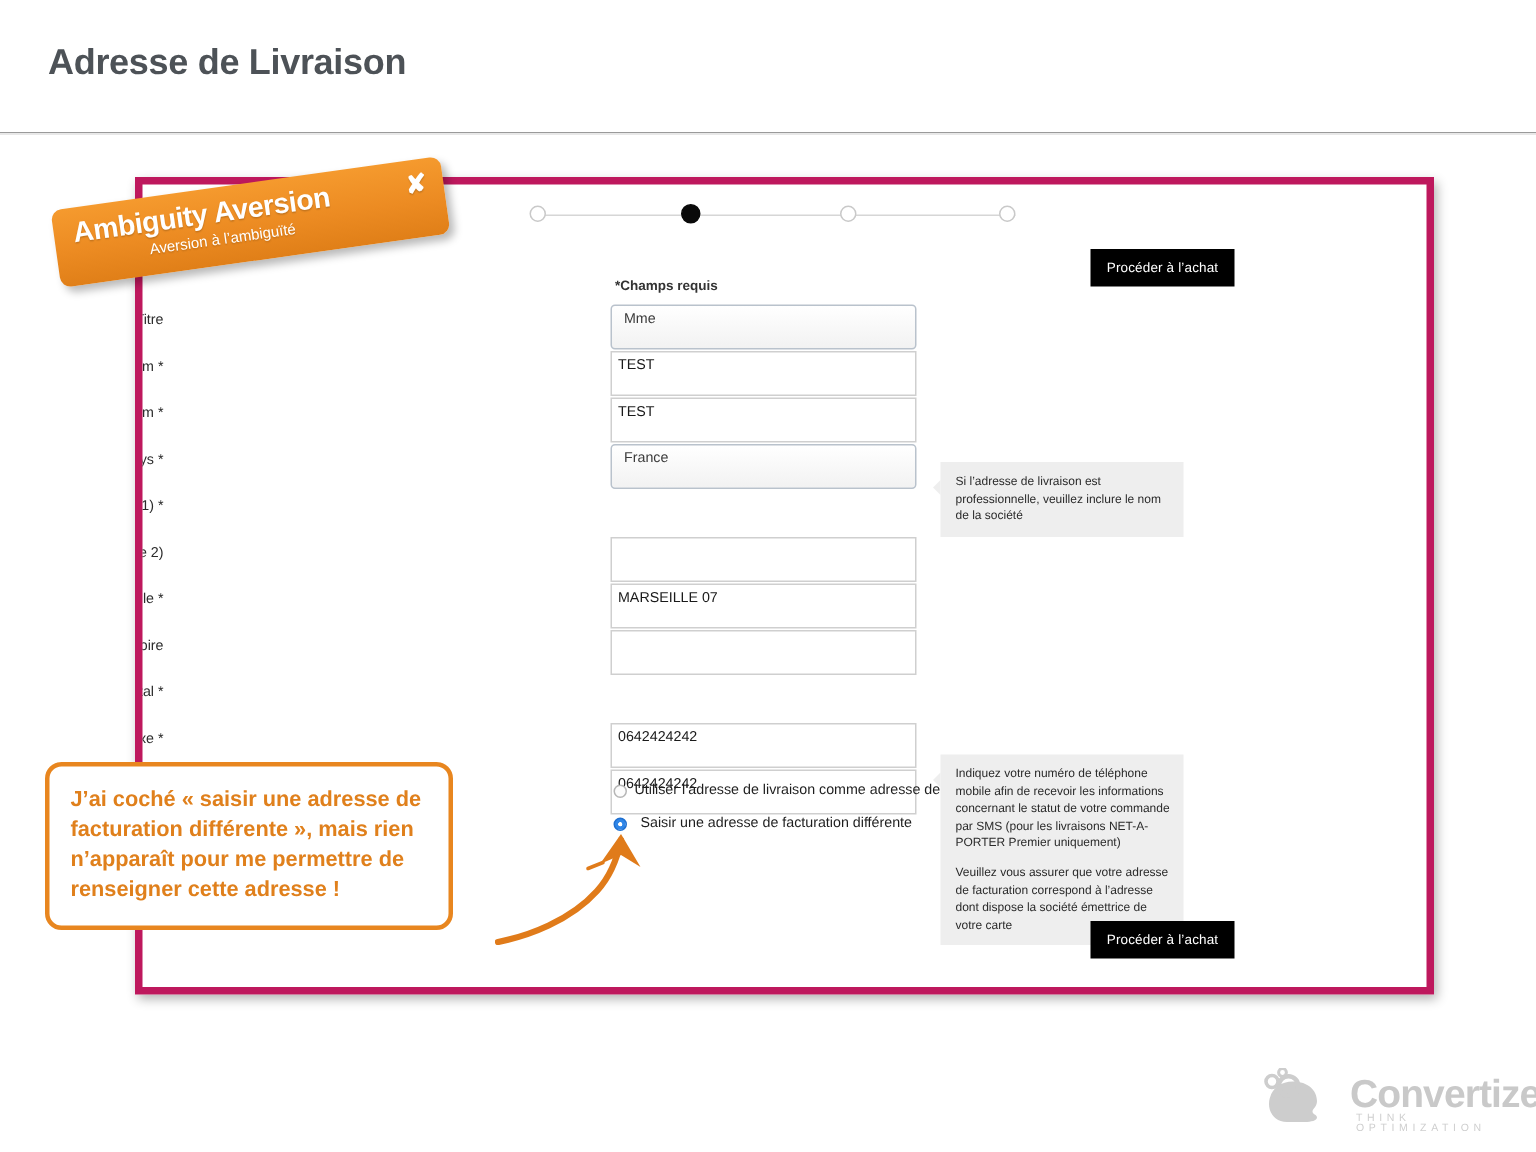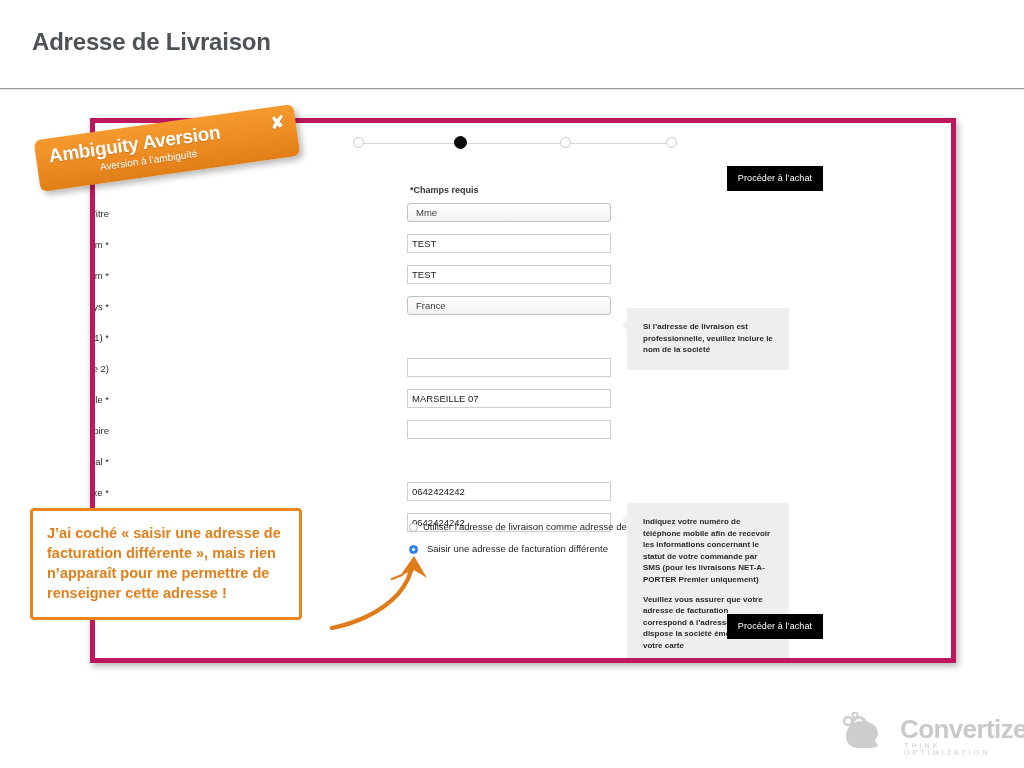--- a/index.html
+++ b/index.html
@@ -64,21 +64,21 @@
   .form { position: absolute; left: 0; top: 80px; width: 640px; }
   .row { position: relative; height: 31px; }
   .row .lbl {
     position: absolute; right: 626px; top: 5px;
     width: 220px; text-align: right;
     font-size: 9.5px; color: #2b2b2b;
     white-space: nowrap;
   }
   .row .field {
     position: absolute; left: 312px; top: 0;
-    width: 204px; height: 19px;
+    width: 204px; height: 30px;
     border: 1px solid #cfcfcf; background: #ffffff;
     box-sizing: border-box;
     font-size: 9.5px; color: #1a1a1a;
     padding: 3px 0 0 4px;
     white-space: nowrap; overflow: hidden;
   }
   .row .field.sel {
     border: 1px solid #b9c2cc;
     border-radius: 3px;
     background: linear-gradient(to bottom, #ffffff 0%, #f2f2f2 100%);
@@ -111,21 +111,21 @@
     font-size: 8px; line-height: 1.45;
     padding: 7px 9px 8px 10px;
     box-sizing: border-box;
   }
   .tip::before {
     content: ""; position: absolute; left: -5px; top: 12px;
     border-top: 5px solid transparent;
     border-bottom: 5px solid transparent;
     border-right: 5px solid #eeeeee;
   }
-  .tip p { margin: 6px; font-weight: bold; }
+  .tip p { margin: 0; }
   .tip p + p { margin-top: 8px; }
   .tip-1 { left: 532px; top: 185px; width: 162px; }
   .tip-2 { left: 532px; top: 380px; width: 162px; }
 
   
   .ribbon {
     position: absolute; left: 36px; top: 122px;
     width: 262px; height: 52px;
     transform: rotate(-8deg);
     z-index: 40;
@@ -149,21 +149,21 @@
   .ribbon-fr {
     position: absolute; left: 62px; top: 30px;
     color: #ffffff; font-size: 10px;
     text-shadow: 0 1px 1px rgba(0,0,0,0.15);
   }
 
   
   .callout {
     position: absolute; left: 30px; top: 508px;
     width: 272px;
-    border: 3px solid #e8861f; border-radius: 4px;
+    border: 3px solid #e8861f; border-radius: 11px;
     background: #ffffff;
     padding: 12px 14px 14px 14px;
     box-sizing: border-box;
     z-index: 30;
   }
   .callout-text {
     color: #e0801c; font-size: 14.5px; font-weight: bold;
     line-height: 1.38;
   }
 

